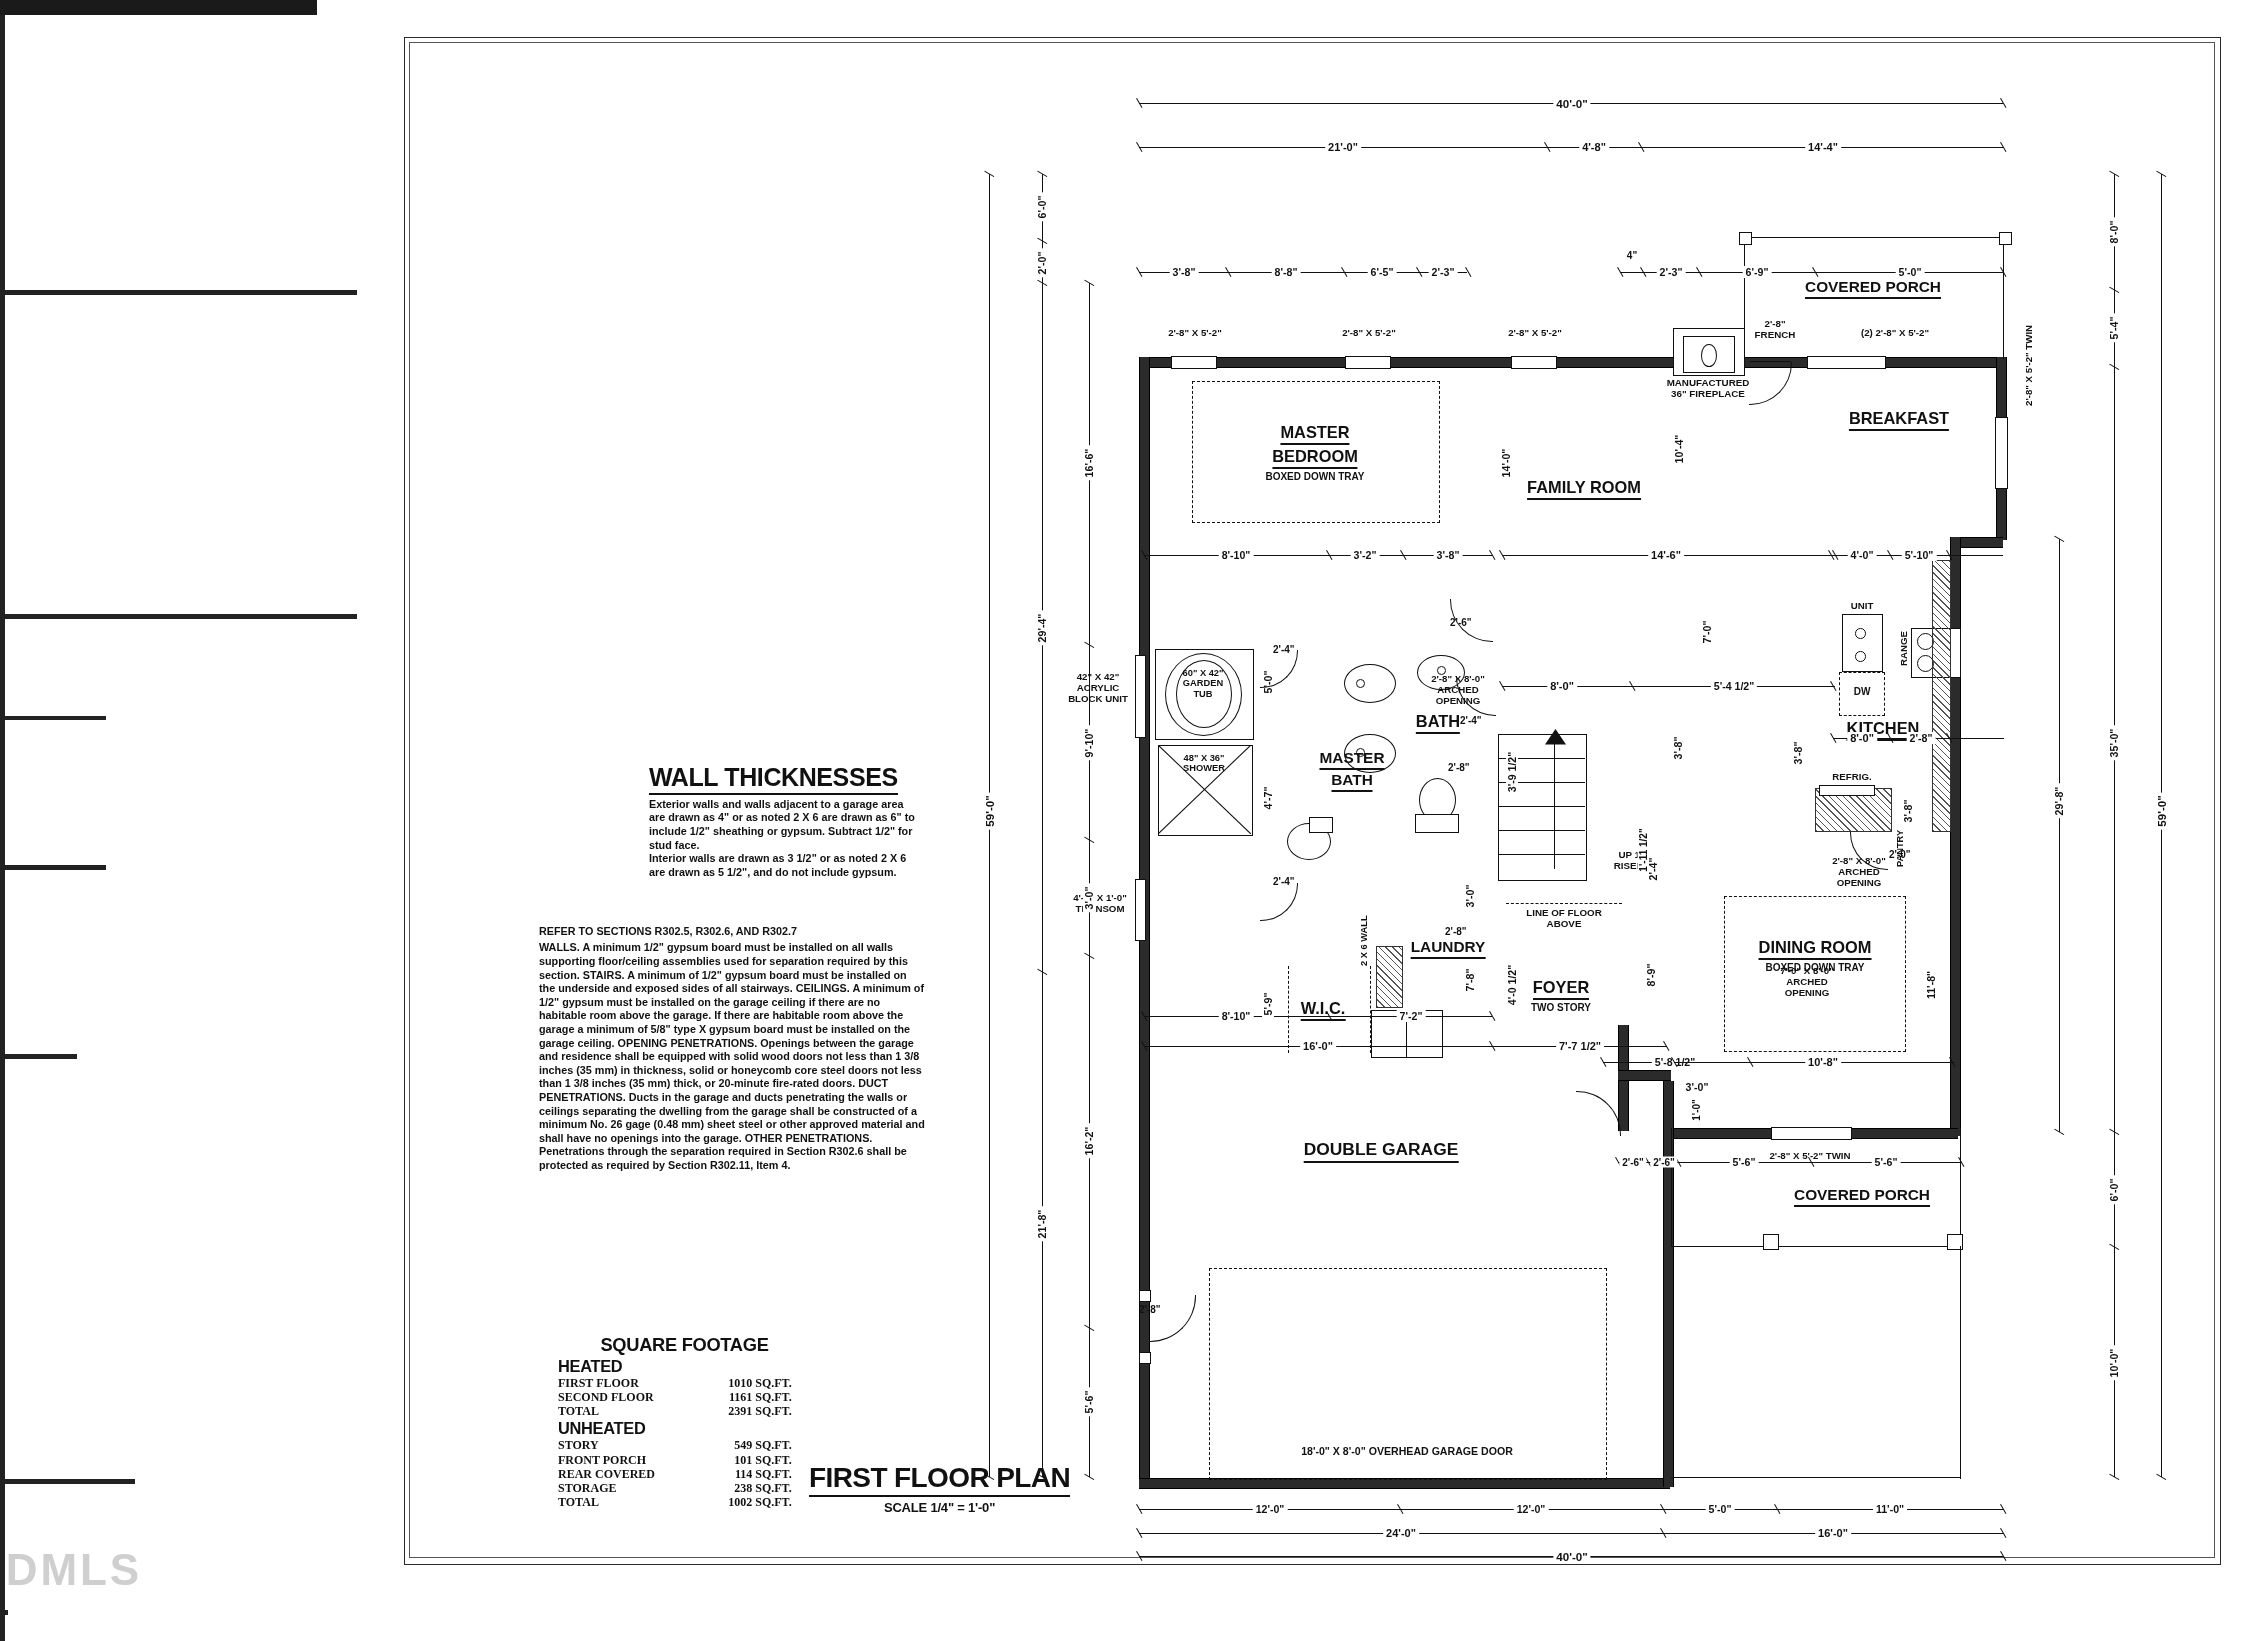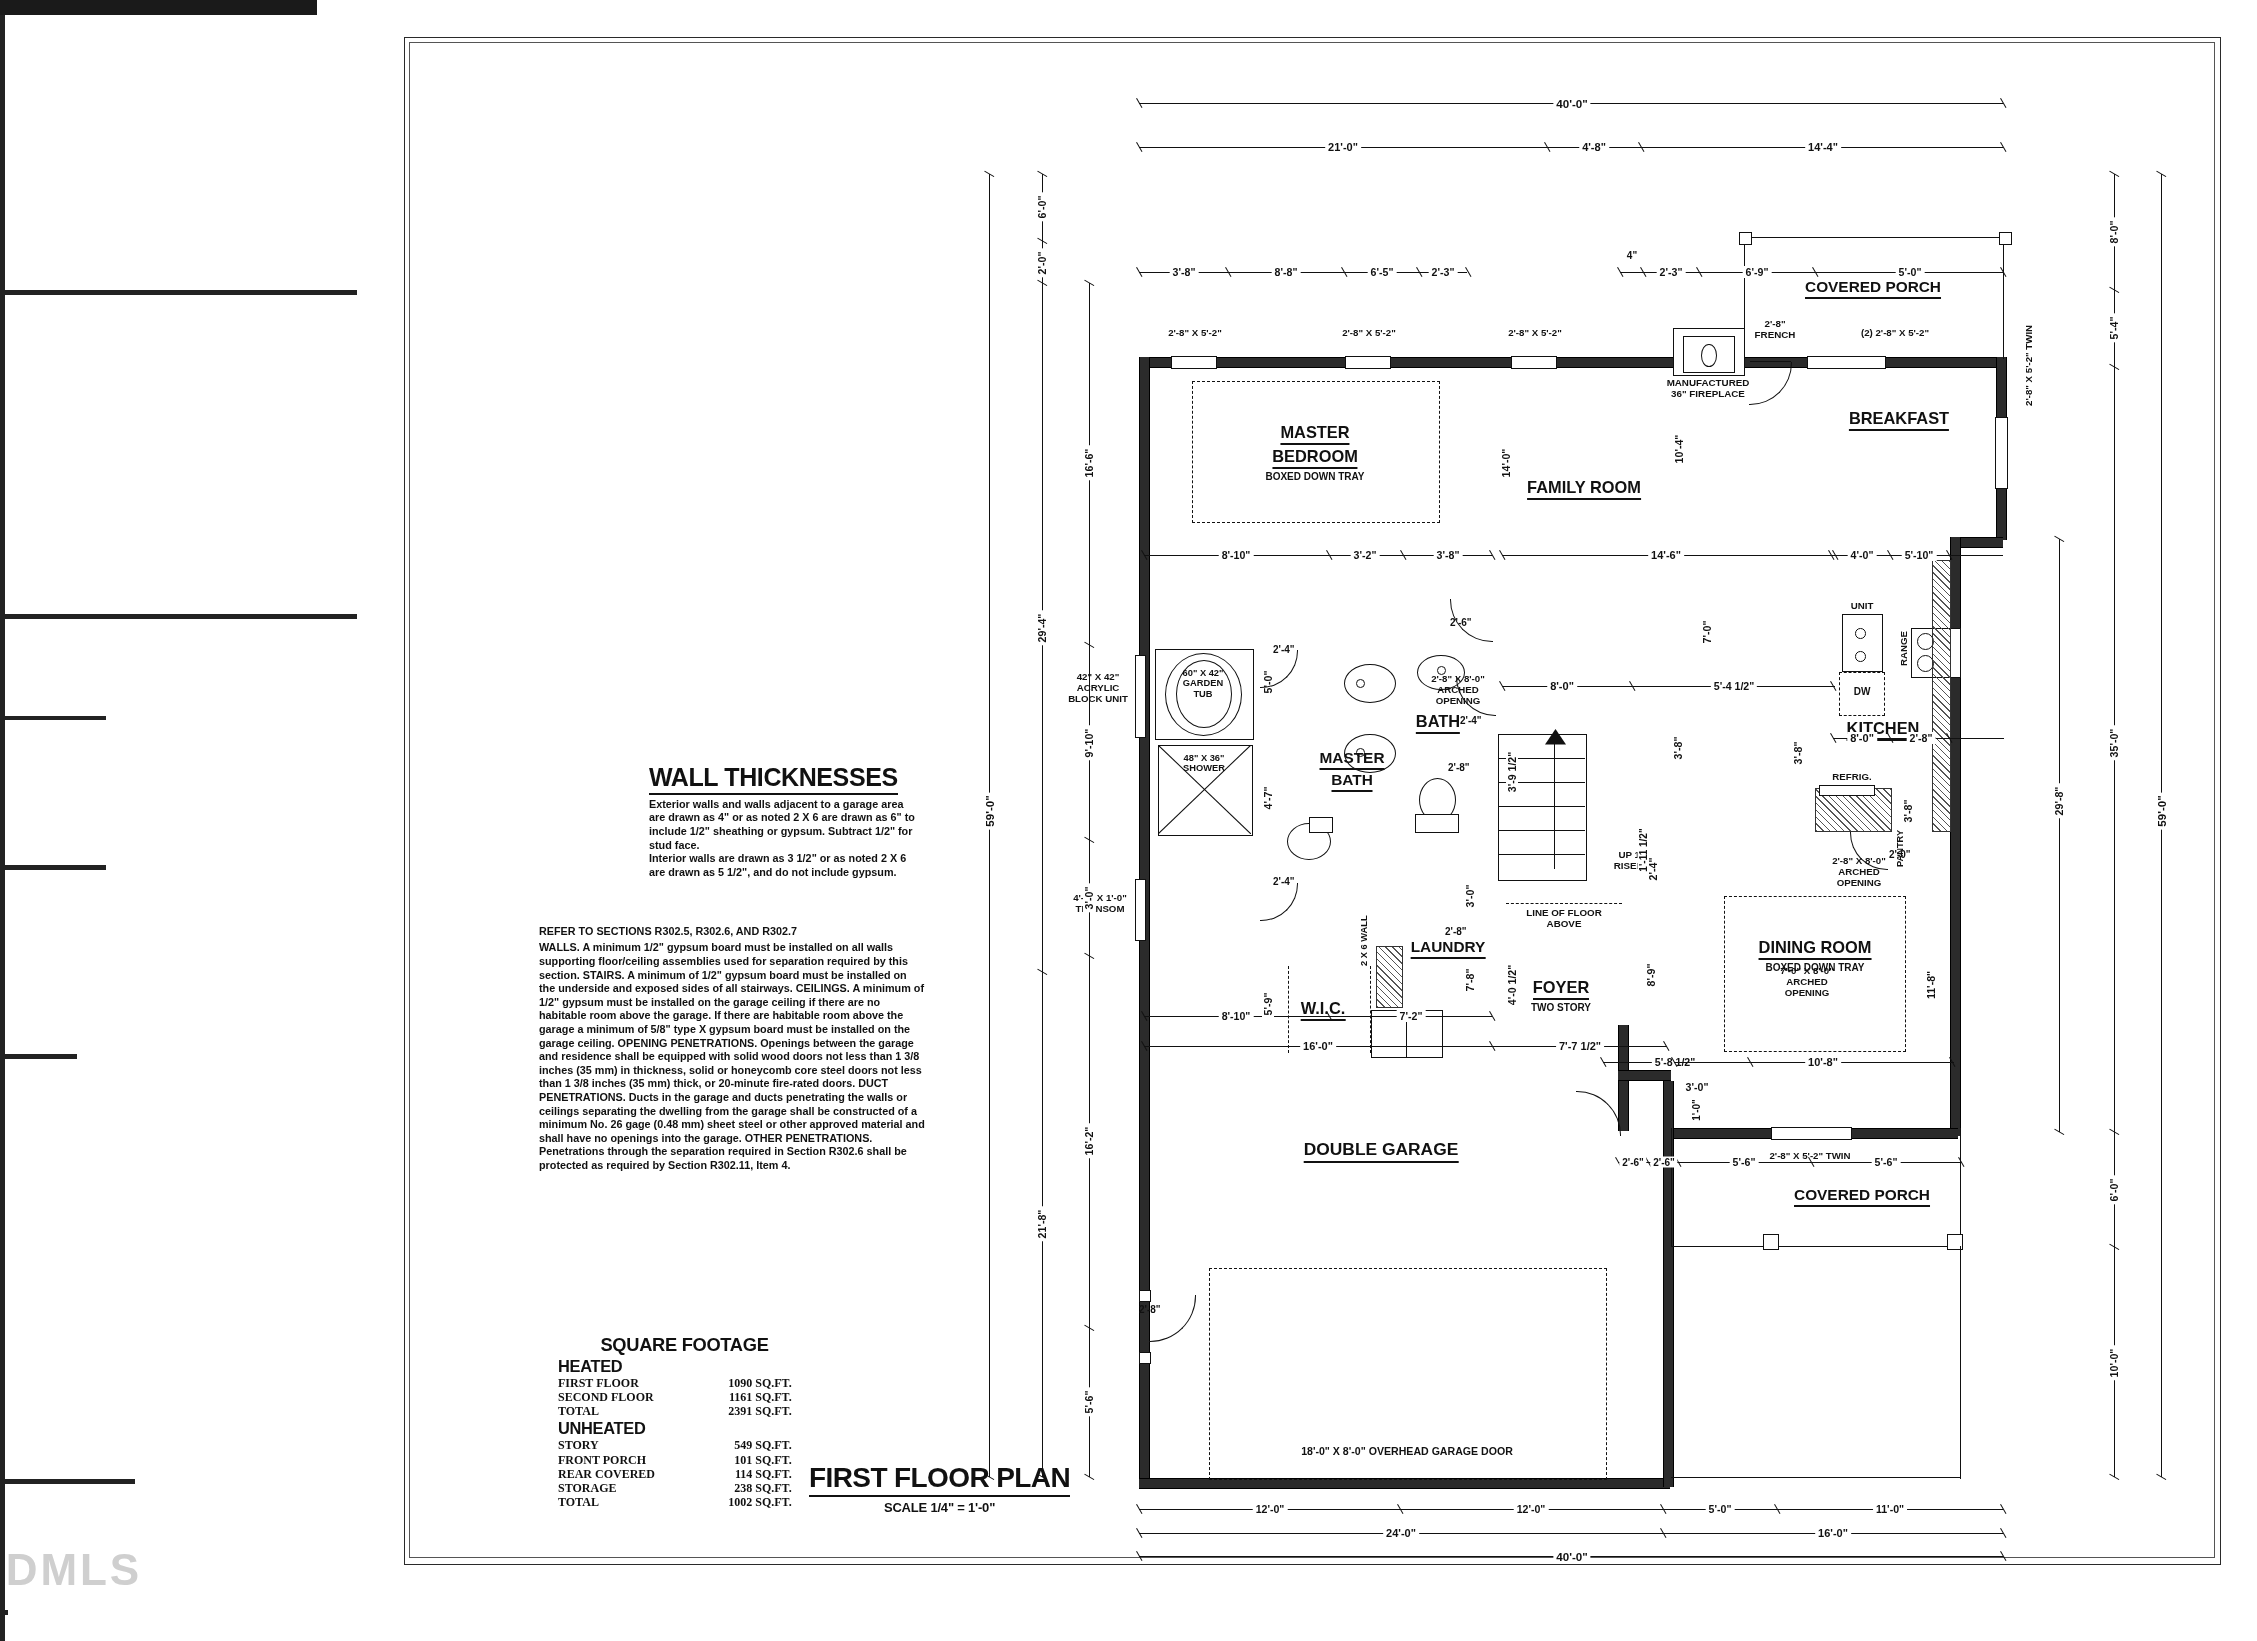--- a/index.html
+++ b/index.html
@@ -103,21 +103,21 @@
   <p id="dgs-items"><b>WALLS.</b> A minimum 1/2" gypsum board must be installed on all walls supporting floor/ceiling assemblies used for separation required by this section. <b>STAIRS.</b> A minimum of 1/2" gypsum board must be installed on the underside and exposed sides of all stairways. <b>CEILINGS.</b> A minimum of 1/2" gypsum must be installed on the garage ceiling if there are no habitable room above the garage. If there are habitable room above the garage a minimum of 5/8" type X gypsum board must be installed on the garage ceiling. <b>OPENING PENETRATIONS.</b> Openings between the garage and residence shall be equipped with solid wood doors not less than 1 3/8 inches (35 mm) in thickness, solid or honeycomb core steel doors not less than 1 3/8 inches (35 mm) thick, or 20-minute fire-rated doors. <b>DUCT PENETRATIONS.</b>  Ducts in the garage and ducts penetrating the walls or ceilings separating the dwelling from the garage shall be constructed of a minimum No. 26 gage (0.48 mm) sheet steel or other approved material and shall have no openings into the garage. <b>OTHER PENETRATIONS.</b>  Penetrations through the separation required in Section R302.6 shall be protected as required by Section R302.11, Item 4. </p>
 </div>
 
 <div id="sqft">
   <div class="title">SQUARE FOOTAGE</div>
   <div class="sub">HEATED</div>
   <table>
       <tbody id="heated-rows">
         <tr>
           <td>FIRST FLOOR</td>
-          <td class="v">1090 SQ.FT.</td>
+          <td class="v">1010 SQ.FT.</td>
         </tr>
         <tr>
           <td>SECOND FLOOR</td>
           <td class="v">1161 SQ.FT.</td>
         </tr>
         <tr>
           <td>TOTAL</td>
           <td class="v">2391 SQ.FT.</td>
         </tr>
       </tbody>

